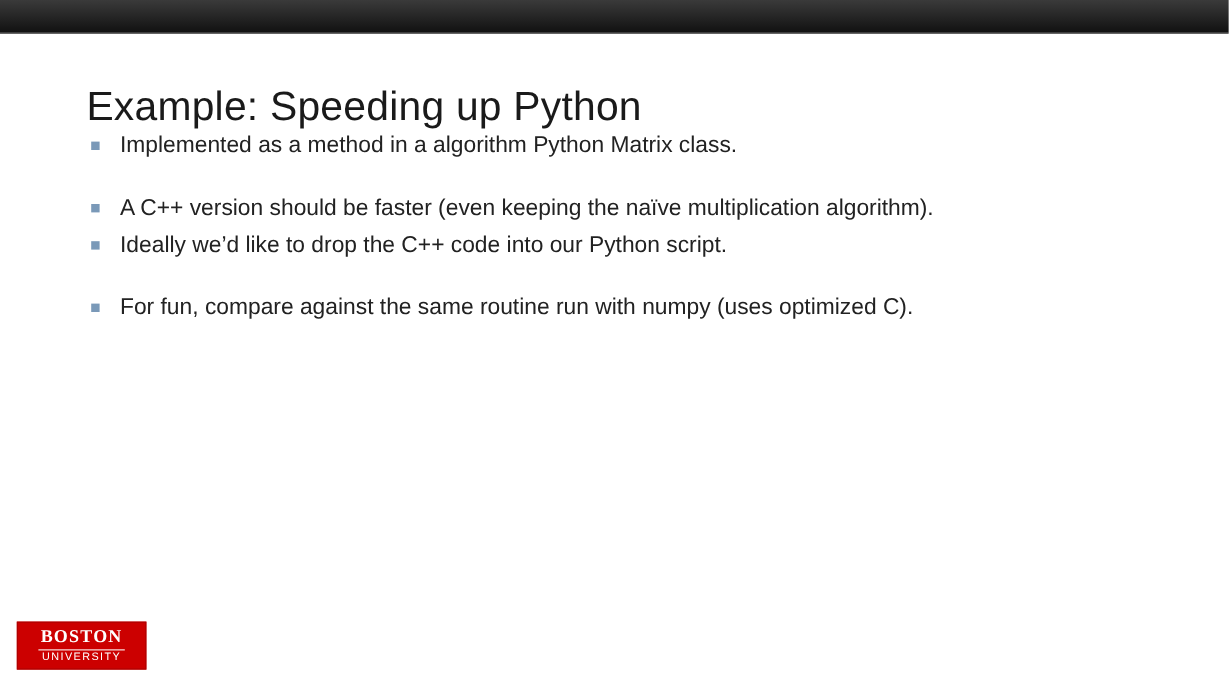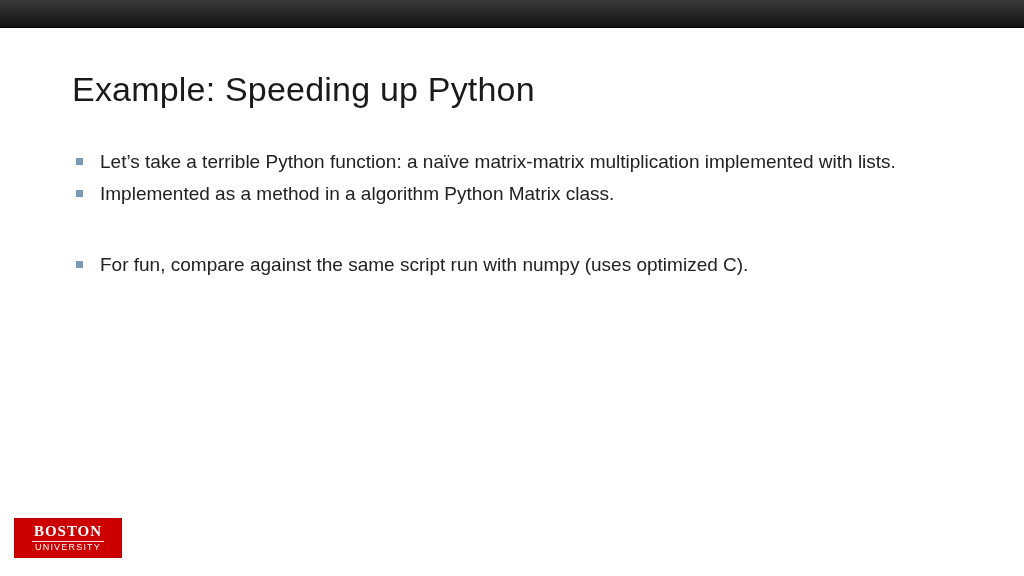--- a/index.html
+++ b/index.html
@@ -14,21 +14,20 @@
   .content {
     position: absolute;
     top: 70px;
     left: 72px;
     right: 60px;
   }
   .title {
     font-size: 34px;
     font-weight: 400;
     color: #1a1a1a;
-    margin-bottom: 40px;
     letter-spacing: 0.2px;
   }
   ul.bullets { list-style: none; }
   ul.bullets li {
     position: relative;
     padding-left: 28px;
     font-size: 19px;
     line-height: 1.35;
     color: #222;
     margin-bottom: 6px;
@@ -77,27 +76,30 @@
 </head>
 <body>
 
 <div class="slide">
   <div class="topbar"></div>
 
   <div class="content">
     <h1 class="title">Example: Speeding up Python</h1>
 
     <ul class="bullets">
-      <li>Let’s take a terrible Python function: a naïve matrix-matrix multiplication implemented with lists.</li>
       <li>Implemented as a method in a algorithm Python Matrix class.</li>
     </ul>
     <div class="gap"></div>
+    <ul class="bullets">
+      <li>A C++ version should be faster (even keeping the naïve multiplication algorithm).</li>
+      <li>Ideally we’d like to drop the C++ code into our Python script.</li>
+    </ul>
     <div class="gap"></div>
     <ul class="bullets">
-      <li>For fun, compare against the same script run with numpy (uses optimized C).</li>
+      <li>For fun, compare against the same routine run with numpy (uses optimized C).</li>
     </ul>
   </div>
 
   <div class="logo">
     <div class="l1">BOSTON</div>
     <div class="l2">UNIVERSITY</div>
   </div>
 </div>
 
 </body></html>

